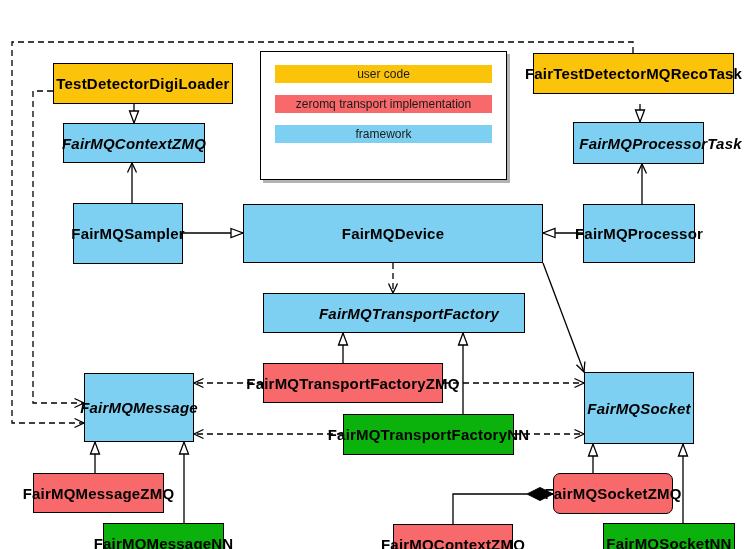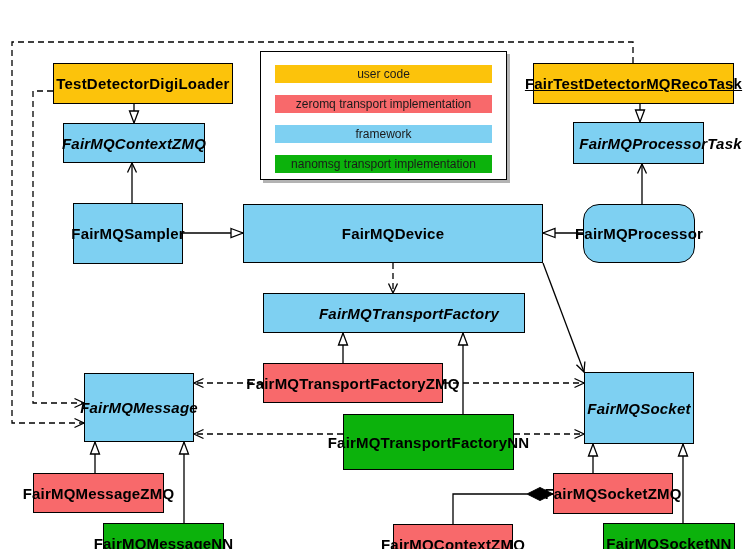--- a/index.html
+++ b/index.html
@@ -33,35 +33,35 @@
     white-space: nowrap;
   }
   .abstract { font-style: italic; }
   .cat-user_code { background: var(--color-user_code, #FCC30B); }
   .cat-framework { background: var(--color-framework, #7ED0F2); }
   .cat-zeromq    { background: var(--color-zeromq, #F8696B); }
   .cat-nanomsg   { background: var(--color-nanomsg, #0CB20C); }
 
   
   #n-digiloader   { left: 53px;  top: 35px;  width: 180px; height: 41px; }
-  #n-recotask     { left: 533px; top: 35px;  width: 201px; height: 41px; text-decoration: underline; }
+  #n-recotask     { left: 533px; top: 25px;  width: 201px; height: 41px; }
   #n-samplertask  { left: 63px;  top: 95px;  width: 142px; height: 40px; }
   #n-processortask{ left: 573px; top: 94px;  width: 131px; height: 42px; padding-left: 44px; }
   #n-sampler      { left: 73px;  top: 175px; width: 110px; height: 61px; }
   #n-device       { left: 243px; top: 176px; width: 300px; height: 59px; }
-  #n-processor    { left: 583px; top: 176px; width: 112px; height: 59px; border-radius: 16px; }
+  #n-processor    { left: 583px; top: 176px; width: 112px; height: 59px; }
   #n-factory      { left: 263px; top: 265px; width: 262px; height: 40px; padding-left: 30px; }
   #n-factoryzmq   { left: 263px; top: 335px; width: 180px; height: 40px; }
-  #n-factorynn    { left: 343px; top: 386px; width: 171px; height: 56px; }
+  #n-factorynn    { left: 343px; top: 386px; width: 171px; height: 41px; }
   #n-message      { left: 84px;  top: 345px; width: 110px; height: 69px; }
   #n-socket       { left: 584px; top: 344px; width: 110px; height: 72px; }
   #n-messagezmq   { left: 33px;  top: 445px; width: 131px; height: 40px; }
   #n-messagenn    { left: 103px; top: 495px; width: 121px; height: 40px; }
   #n-contextzmq   { left: 393px; top: 496px; width: 120px; height: 41px; }
-  #n-socketzmq    { left: 553px; top: 445px; width: 120px; height: 41px; }
+  #n-socketzmq    { left: 553px; top: 445px; width: 120px; height: 41px; border-radius: 7px; }
   #n-socketnn     { left: 603px; top: 495px; width: 132px; height: 41px; text-decoration: underline; }
 
   
   #legend {
     position: absolute;
     left: 260px; top: 23px;
     width: 247px; height: 129px;
     box-sizing: border-box;
     background: #fff;
     border: 1.5px solid #000;
@@ -120,21 +120,20 @@
     <path d="M633,35 L633,14 L12,14 L12,395 L84,395" stroke="#000" stroke-width="1.3" fill="none" stroke-dasharray="6,4" marker-end="url(#open)"></path>
 
     <path d="M453,496 L453,466 L527,466" stroke="#000" stroke-width="1.3" fill="none"></path>
     <polygon points="527,466 540,459.5 553,466 540,472.5" fill="#000" stroke="#000"></polygon>
   </svg>
 
   <div id="legend">
     <div class="legend-bar cat-user_code">user code</div>
     <div class="legend-bar cat-zeromq">zeromq transport implementation</div>
     <div class="legend-bar cat-framework">framework</div>
-    <div class="legend-bar cat-nanomsg">nanomsg transport implementation</div>
   </div>
 
   <div class="node cat-user_code" id="n-digiloader">TestDetectorDigiLoader</div>
   <div class="node cat-user_code" id="n-recotask">FairTestDetectorMQRecoTask</div>
   <div class="node cat-framework abstract" id="n-samplertask">FairMQContextZMQ</div>
   <div class="node cat-framework abstract" id="n-processortask">FairMQProcessorTask</div>
   <div class="node cat-framework" id="n-sampler">FairMQSampler</div>
   <div class="node cat-framework" id="n-device">FairMQDevice</div>
   <div class="node cat-framework" id="n-processor">FairMQProcessor</div>
   <div class="node cat-framework abstract" id="n-factory">FairMQTransportFactory</div>

